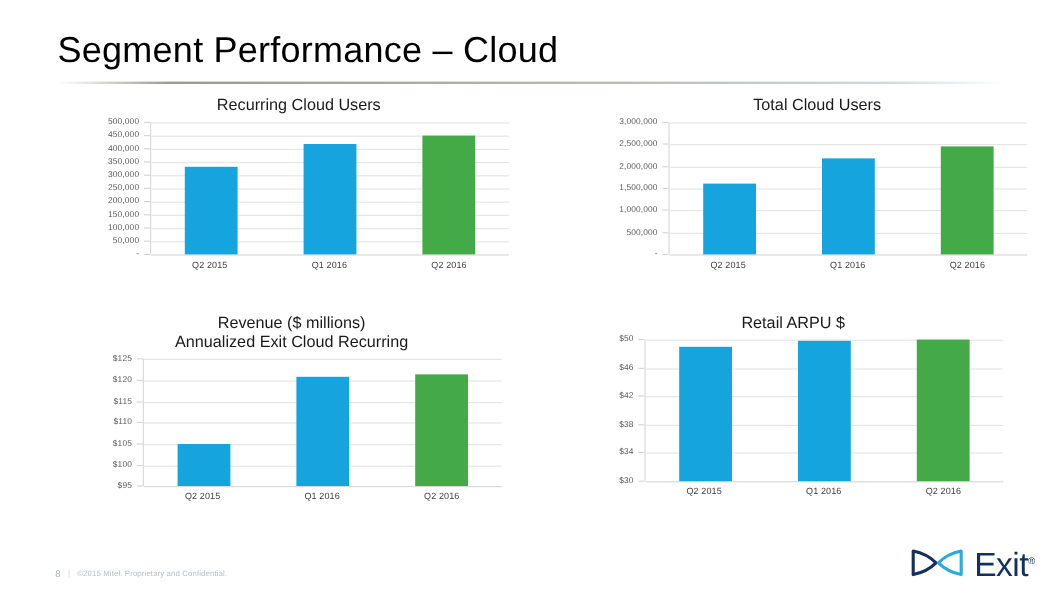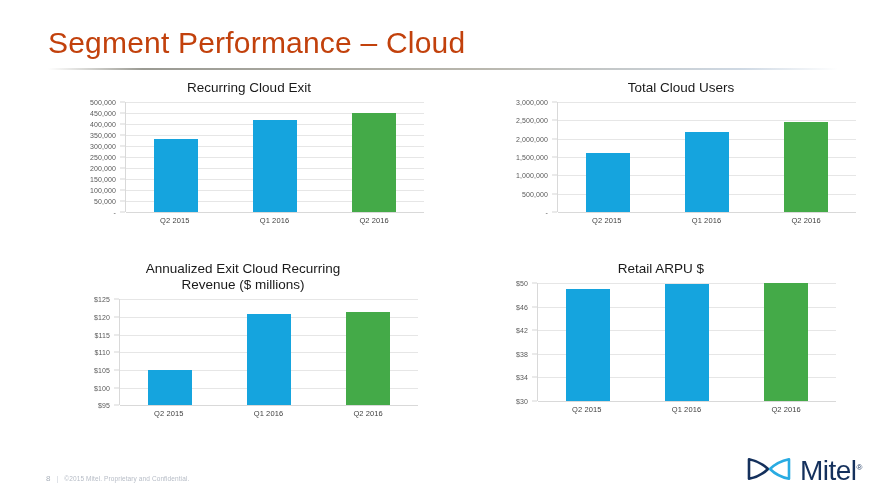--- a/index.html
+++ b/index.html
@@ -16,21 +16,21 @@
     color: #222;
   }
 
   
   .slide-title {
     position: absolute;
     left: 48px;
     top: 26px;
     font-size: 30px;
     font-weight: 400;
-    color: #c2410c;
+    color: #000000;
     letter-spacing: 0.2px;
     white-space: nowrap;
   }
   .title-rule {
     position: absolute;
     left: 48px;
     top: 68px;
     width: 790px;
     height: 2px;
     background: linear-gradient(to right, #ffffff 0%, #9a9a93 12%, #b9b7ae 55%, #cfd9e4 88%, #ffffff 100%);
@@ -179,21 +179,21 @@
 </style>
 </head>
 <body>
 
 <div class="slide-title">Segment Performance – Cloud</div>
 <div class="title-rule"></div>
 
 <div class="charts">
 
   <div class="chart chart-tl">
-    <div class="chart-title">Recurring Cloud Exit</div>
+    <div class="chart-title">Recurring Cloud Users</div>
     <div class="plot-wrap" style="height: 110px;">
       <div class="ylabels">
           <div class="ylabel" style="top: 110px;">-</div>
           <div class="ytick" style="top: 110px;"></div>
           <div class="ylabel" style="top: 99px;">50,000</div>
           <div class="ytick" style="top: 99px;"></div>
           <div class="ylabel" style="top: 88px;">100,000</div>
           <div class="ytick" style="top: 88px;"></div>
           <div class="ylabel" style="top: 77px;">150,000</div>
           <div class="ytick" style="top: 77px;"></div>
@@ -274,22 +274,22 @@
     </div>
     <div class="xlabels">
         <div class="xlabel">Q2 2015</div>
         <div class="xlabel">Q1 2016</div>
         <div class="xlabel">Q2 2016</div>
       </div>
   </div>
 
   <div class="chart chart-bl">
     <div class="chart-title two-line">
+      <div>Revenue ($ millions)</div>
       <div>Annualized Exit Cloud Recurring</div>
-      <div>Revenue ($ millions)</div>
     </div>
     <div class="plot-wrap" style="height: 106px;">
       <div class="ylabels">
           <div class="ylabel" style="top: 106px;">$95</div>
           <div class="ytick" style="top: 106px;"></div>
           <div class="ylabel" style="top: 88.3333px;">$100</div>
           <div class="ytick" style="top: 88.3333px;"></div>
           <div class="ylabel" style="top: 70.6667px;">$105</div>
           <div class="ytick" style="top: 70.6667px;"></div>
           <div class="ylabel" style="top: 53px;">$110</div>
@@ -369,14 +369,14 @@
   <span>©2015 Mitel. Proprietary and Confidential.</span>
 </div>
 
 <div class="logo">
   <span>
     <svg width="46" height="26" viewBox="0 0 46 26" aria-hidden="true">
       <path d="M3 3.2 C9 4.4 17 8 22 13 C17 18 9 21.6 3 22.8 Z" fill="none" stroke="#14305C" stroke-width="2.6" stroke-linejoin="round"></path>
       <path d="M43 3.2 C37 4.4 29 8 24 13 C29 18 37 21.6 43 22.8 Z" fill="none" stroke="#29ABE2" stroke-width="2.6" stroke-linejoin="round"></path>
     </svg>
   </span>
-  <span class="logo-word"><span>Mitel</span><span class="logo-reg">®</span></span>
+  <span class="logo-word"><span>Exit</span><span class="logo-reg">®</span></span>
 </div>
 
 </body></html>

